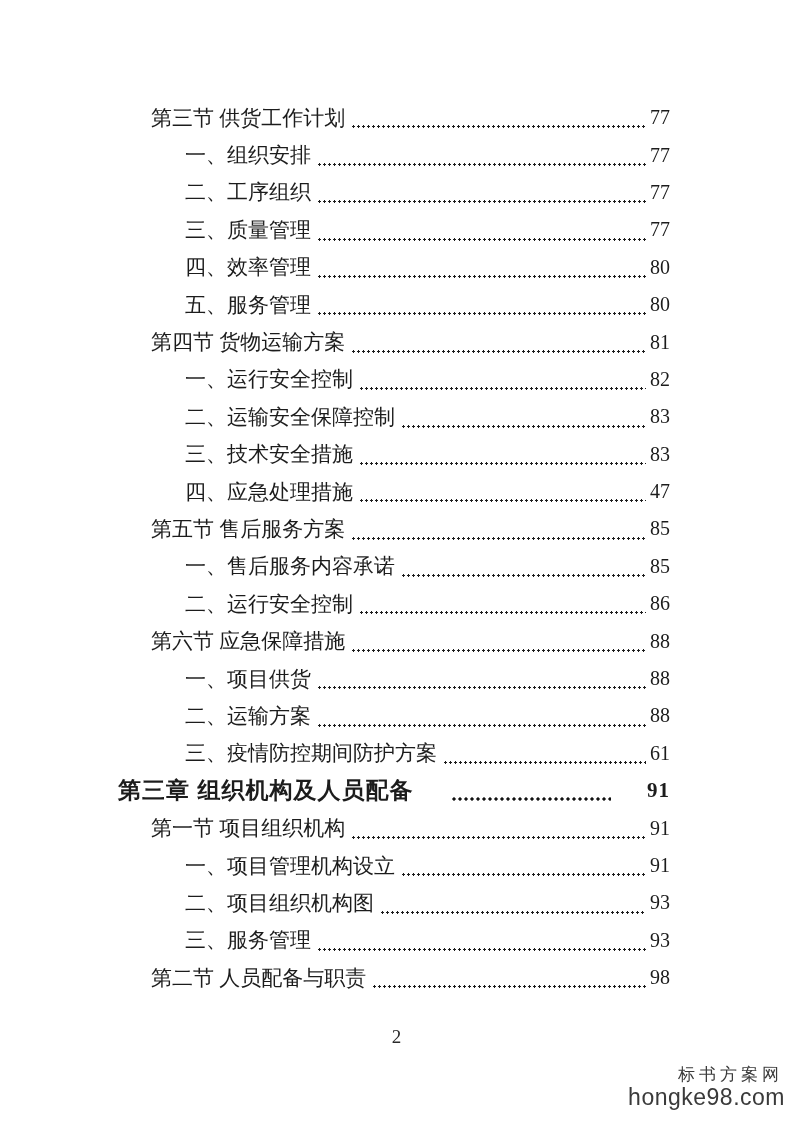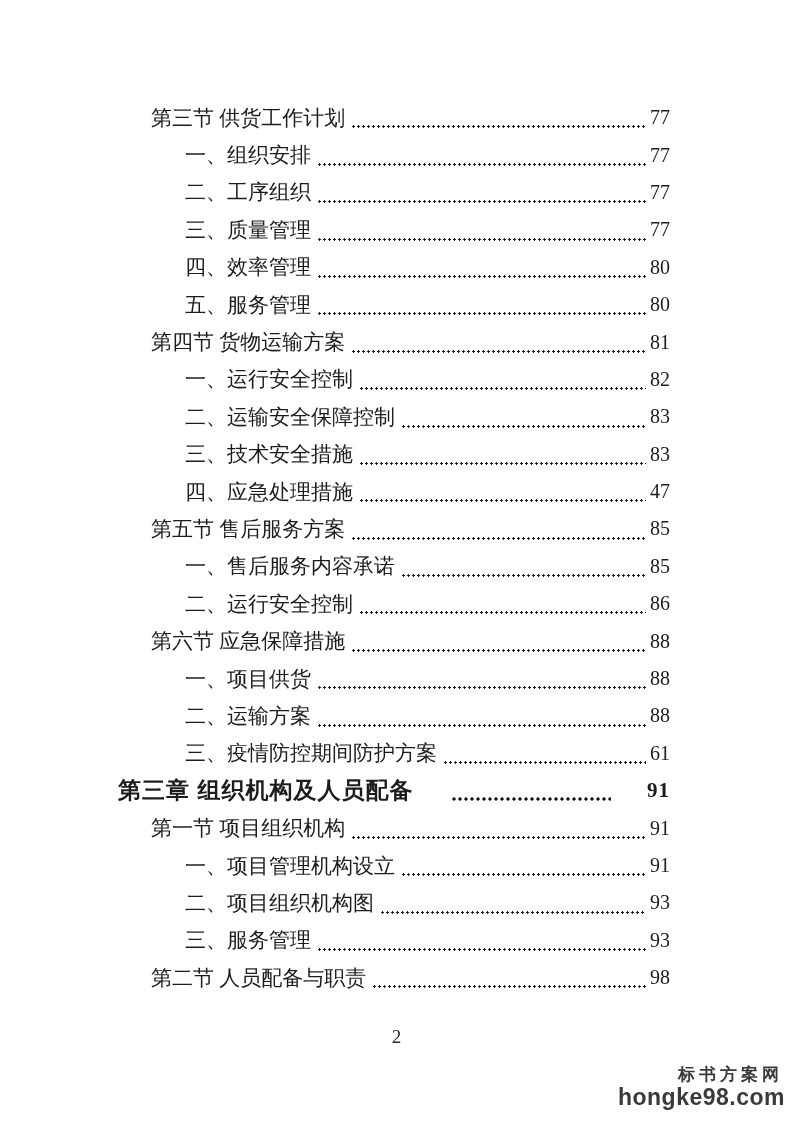--- a/index.html
+++ b/index.html
@@ -65,21 +65,21 @@
     text-align: center;
     font-size: 19px;
     color: #2a2a2a;
   }
   .watermark {
     position: absolute;
     right: 8px;
     bottom: 12px;
     text-align: right;
     font-family: "Liberation Sans", "DejaVu Sans", sans-serif;
-    font-weight: bold;
+    font-weight: normal;
     line-height: 1.1;
   }
   .watermark .wm-name {
     font-size: 17px;
     letter-spacing: 4px;
     margin-right: 2px;
   }
   .watermark .wm-url {
     font-size: 23px;
     letter-spacing: 0.5px;

